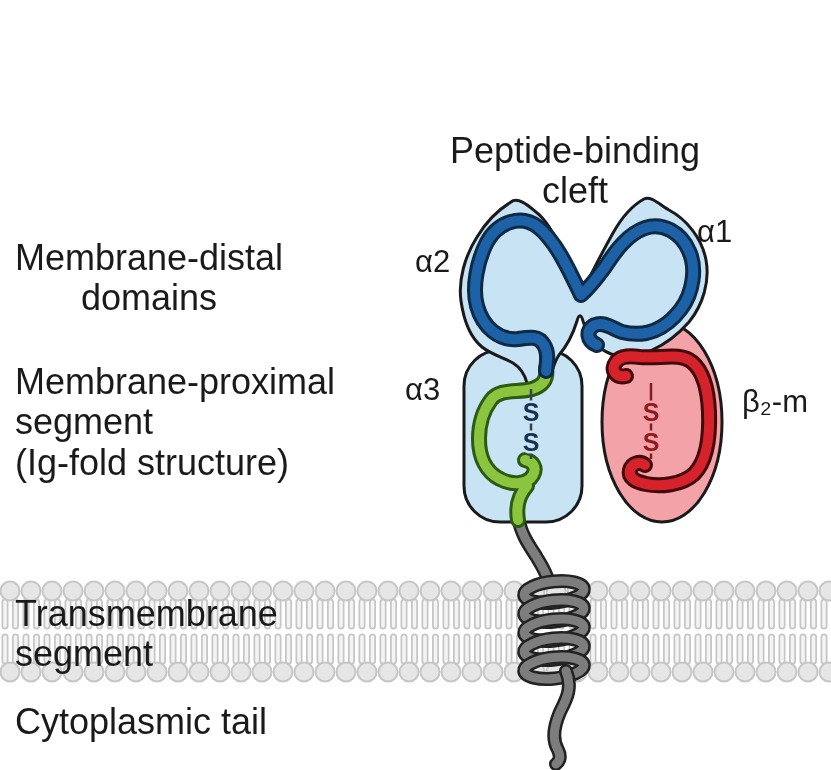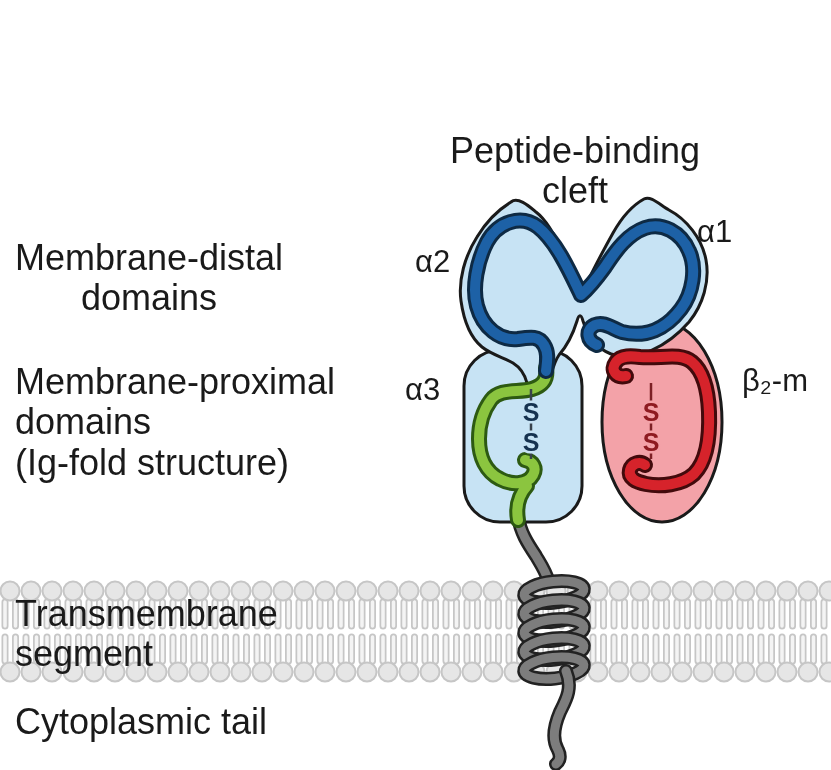--- a/index.html
+++ b/index.html
@@ -517,23 +517,23 @@
                C 531 337 539 336 544 345 C 549 353 547 362 546 371" fill="none" stroke="var(--ribbon_blue)" stroke-width="10" stroke-linecap="round" stroke-linejoin="round"></path>
     </g>
   </svg>
 
   <div class="txt center" style="left:575px;top:131px;">Peptide-binding
 cleft</div>
 
   <div class="txt greek" style="left:415px;top:210px;margin-top:36px;">α2</div>
   <div class="txt greek" style="left:697px;top:216px;">α1</div>
   <div class="txt greek" style="left:405px;top:374px;">α3</div>
-  <div class="txt greek" style="left:742px;top:365px;">β₂-m</div>
+  <div class="txt greek" style="left:742px;top:386px;">β₂-m</div>
 
   <div class="txt" style="left:15px;top:238px;text-align:center;">Membrane-distal
 domains</div>
   <div class="txt" style="left:15px;top:362px;">Membrane-proximal
-domains
+segment
 (Ig-fold structure)</div>
   <div class="txt" style="left:15px;top:702px;">Cytoplasmic tail</div>
   <div class="txt" style="left:15px;top:594px;">Transmembrane
 segment</div>
 </div>
 
 </body></html>

